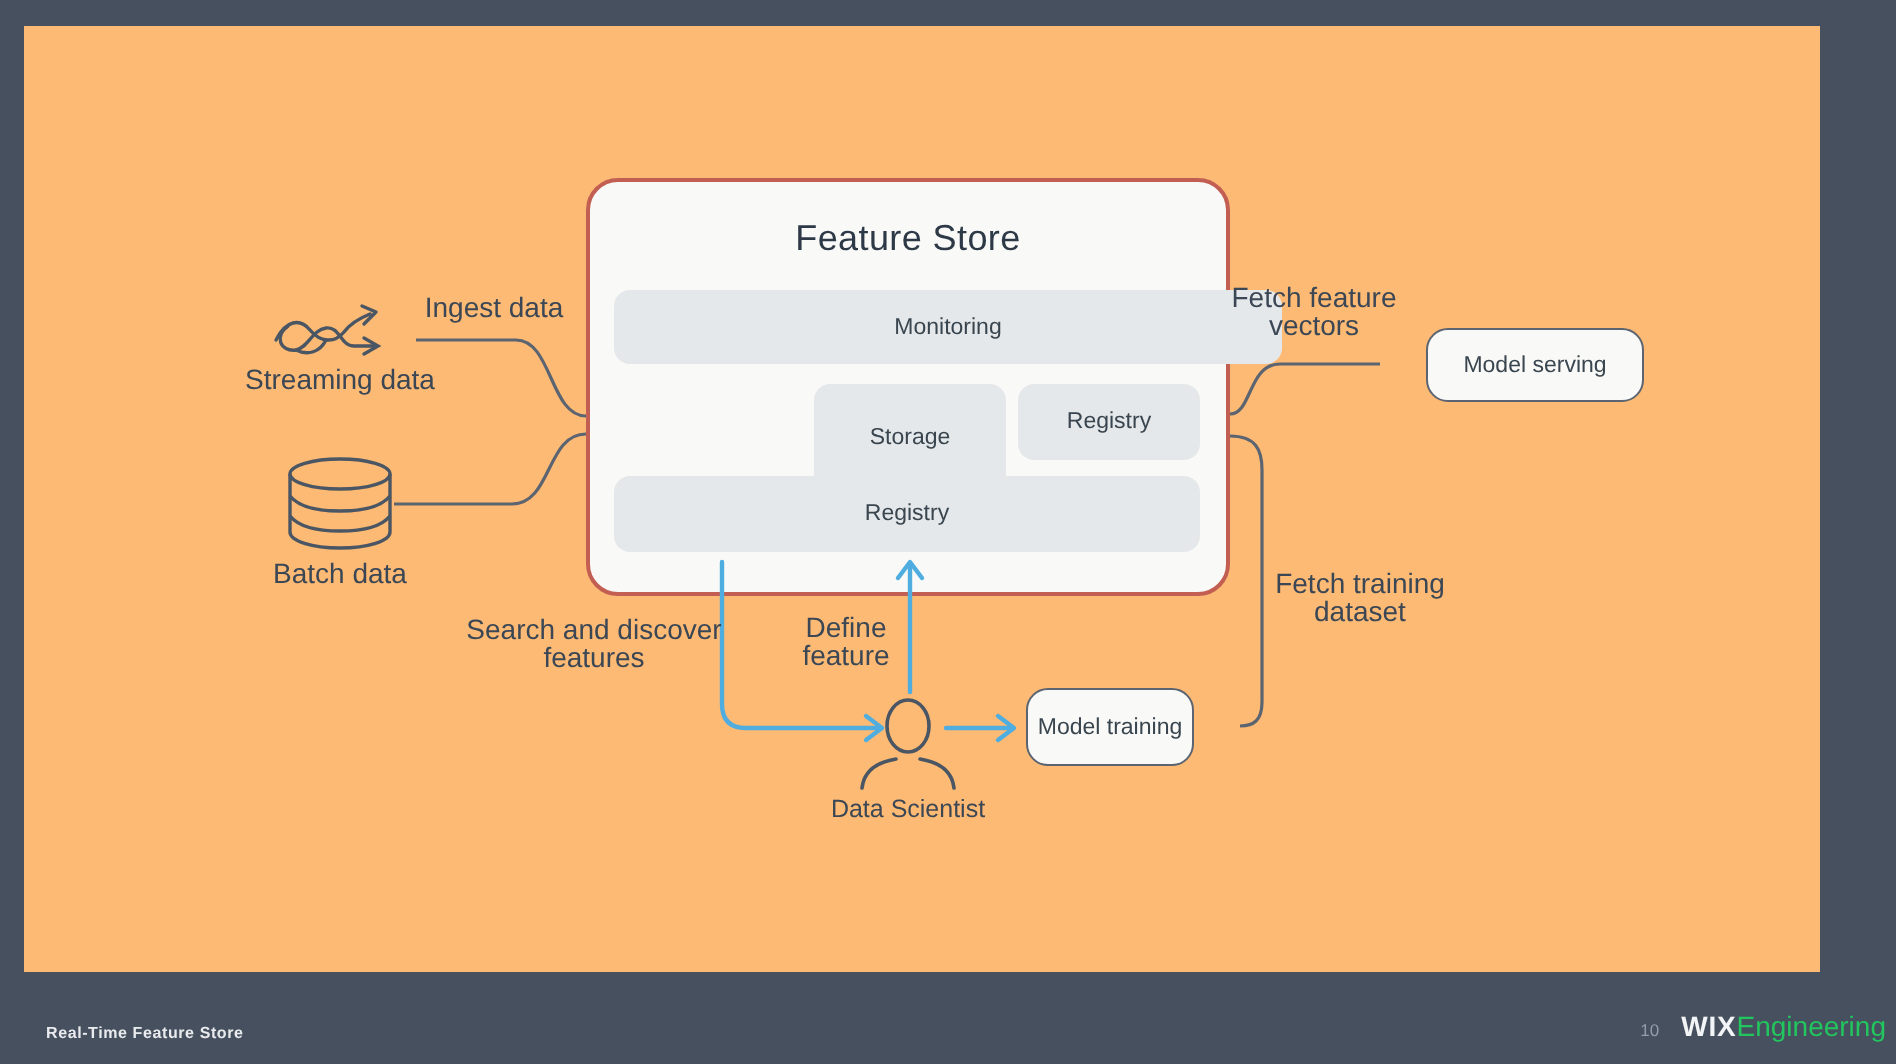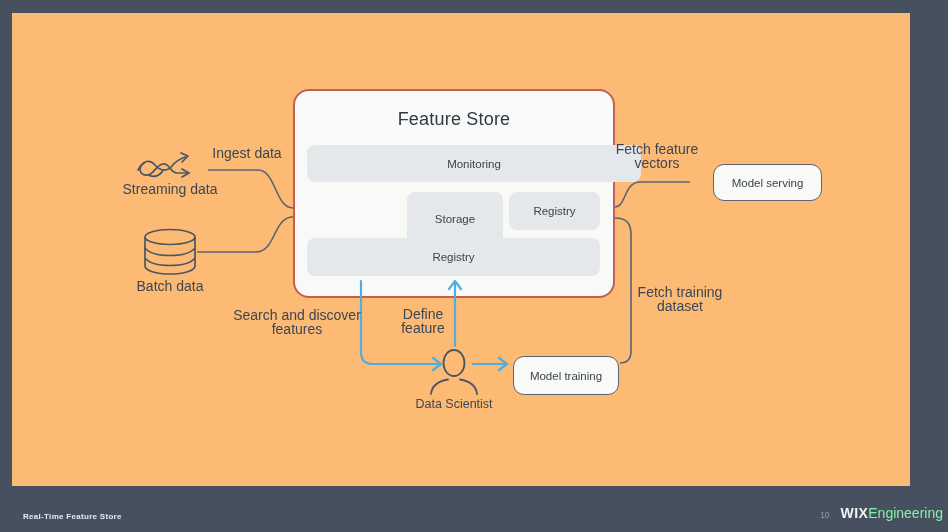--- a/index.html
+++ b/index.html
@@ -18,37 +18,37 @@
   .n-transformations{left:14px;top:101px;width:89px;height:38px;}
   .n-storage{left:112px;top:101px;width:96px;height:54px;}
   .n-serving{left:214px;top:101px;width:91px;height:38px;}
   .n-registry{left:12px;top:147px;width:293px;height:38px;}
 
   
   .outline-node{position:absolute;border:1.6px solid #5b6470;border-radius:11px;
                 background:#f9faf7;display:flex;align-items:center;justify-content:center;
                 font-size:11.5px;color:#39454f;box-sizing:border-box;}
   .n-model-serving{left:678px;top:151px;width:109px;height:37px;margin-left:23px;}
-  .n-model-training{left:501px;top:331px;width:106px;height:39px;margin-top:12px;}
+  .n-model-training{left:501px;top:331px;width:84px;height:39px;}
 
   
   .lbl{position:absolute;transform:translate(-50%,-50%);text-align:center;
        font-size:14px;color:#3b4755;line-height:13.5px;white-space:nowrap;}
   .lbl span{display:block;}
 
   .overlay{position:absolute;left:0;top:0;pointer-events:none;}
   .icon-svg{position:absolute;}
 
   
   .footer-left{position:absolute;left:23px;top:512px;font-size:8px;font-weight:bold;
                color:#e9ebee;letter-spacing:.3px;}
   .footer-right{position:absolute;right:5px;top:505px;display:flex;align-items:baseline;}
   .page-num{font-size:8.5px;color:#959daa;margin-right:11px;}
   .brand-bold{font-size:14px;font-weight:bold;color:#f2f4f6;letter-spacing:.4px;}
-  .brand-light{font-size:14px;color:#86efac;}
+  .brand-light{font-size:14px;color:#22c55e;}
 </style>
 </head>
 <body>
 
 <div class="stage">
   <div class="slide">
 
     <svg class="overlay" width="898" height="473" viewBox="0 0 898 473">
       <g fill="none" stroke="#5b6470" stroke-width="1.6">
         <path d="M196,157 H246 C264,157 263,195 281,195"></path>

